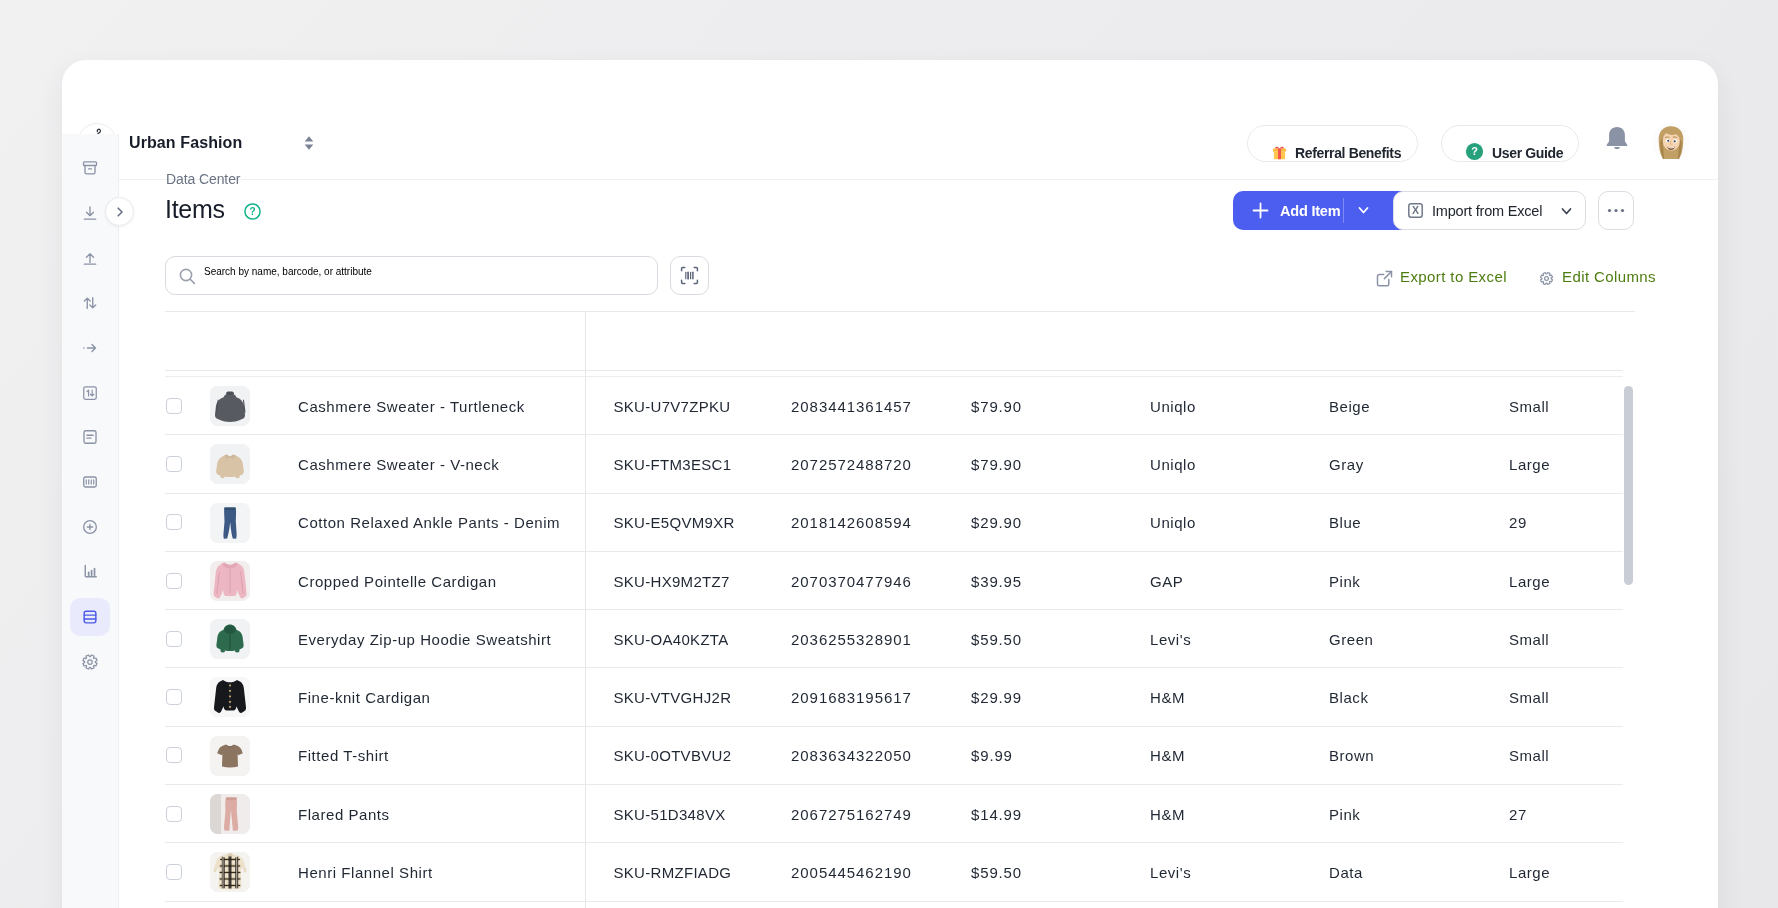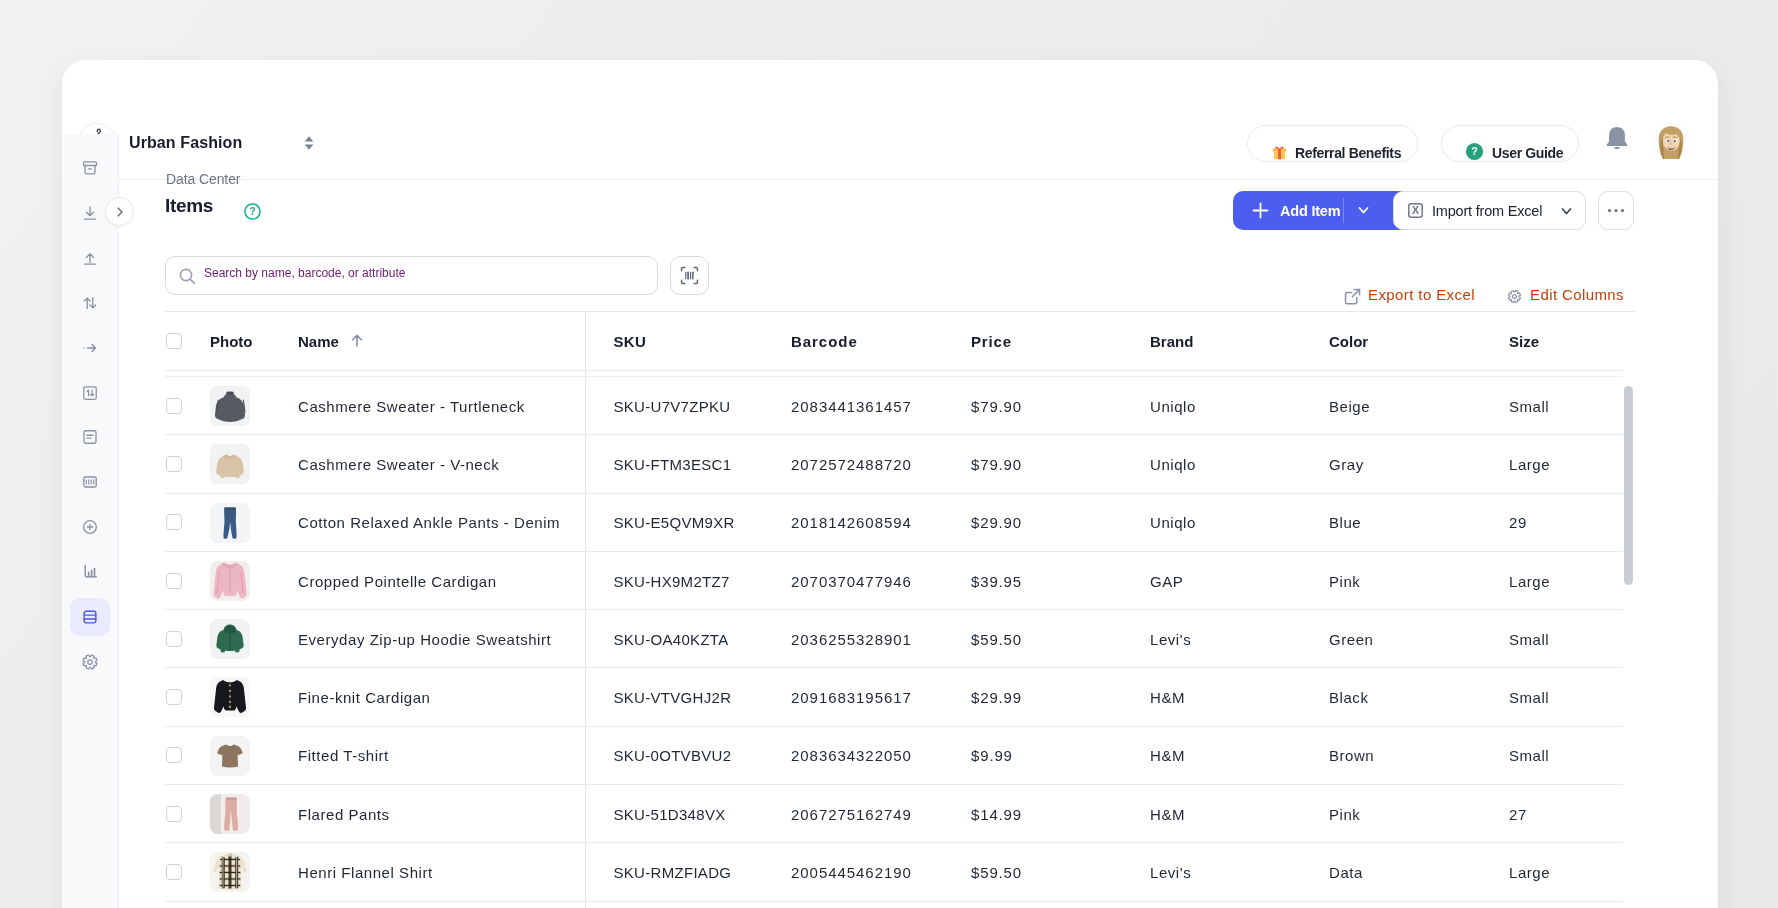--- a/index.html
+++ b/index.html
@@ -13,30 +13,30 @@
   .pill { position:absolute; top:19px; height:37px; border:1px solid #e7e9ec; border-radius:19px; background:#fff; display:flex; align-items:flex-end; font-size:14px; font-weight:bold; color:#20262f; letter-spacing:-.35px; }
   .pill.rb { left:1185px; width:171px; }
   .pill.ug { left:1379px; width:138px; }
   .bell { position:absolute; left:1540px; top:19px; }
   .avatar { position:absolute; left:1590px; top:17px; width:38px; height:38px; border-radius:50%; overflow:hidden; }
   .side { position:absolute; left:0; top:74px; width:57px; height:846px; background:#f8f9fb; border-right:1px solid #edeff2; }
   .sic { position:absolute; left:18px; }
   .sel-bg { position:absolute; left:8px; top:464px; width:40px; height:38px; background:#e9ebfc; border-radius:10px; }
   .expand { position:absolute; left:43px; top:137px; width:29px; height:29px; border-radius:50%; background:#fff; border:1px solid #e8eaee; display:flex; align-items:center; justify-content:center; box-shadow:0 1px 3px rgba(30,34,50,.06); z-index:5; }
   .crumb { position:absolute; left:104px; top:111px; font-size:14px; color:#6b7483; letter-spacing:-.1px; }
-  .h1 { position:absolute; left:103px; top:135px; font-size:19px; font-weight:bold; color:#171d29; letter-spacing:-.3px; }
+  .h1 { position:absolute; left:103px; top:135px; font-size:25px; font-weight:normal; color:#171d29; letter-spacing:-.3px; }
   .help { position:absolute; left:182px; top:143px; }
   .btn { position:absolute; top:131px; height:39px; border-radius:10px; display:flex; align-items:center; font-size:14.5px; letter-spacing:-.2px; }
   .btn.add { left:1171px; width:178px; background:#4c5ef0; color:#fff; font-weight:bold; }
   .btn.imp { left:1331px; width:193px; background:#fff; border:1px solid #dadde2; color:#20262f; }
   .btn.more { left:1536px; width:36px; background:#fff; border:1px solid #dadde2; justify-content:center; }
   .search { position:absolute; left:103px; top:196px; width:493px; height:39px; border:1px solid #d8dbe1; border-radius:10px; background:#fff; }
-  .search .ph { position:absolute; left:38px; top:9px; font-size:12px; color:#701a75; }
+  .search .ph { position:absolute; left:38px; top:9px; font-size:10px; color:#000000; }
   .scanbtn { position:absolute; left:608px; top:196px; width:39px; height:39px; border:1px solid #d8dbe1; border-radius:10px; background:#fff; display:flex; align-items:center; justify-content:center; }
-  .toplink { position:absolute; top:226px; font-size:15px; color:#c2410c; letter-spacing:.4px; }
+  .toplink { position:absolute; top:208px; font-size:15px; color:#4d7c0f; letter-spacing:.4px;margin-left:32px; }
   .tbl { position:absolute; left:103px; top:251px; width:1470px; height:649px; }
   .tbl .topline { position:absolute; left:0; top:0; width:1470px; height:1px; background:#e7e9ec; }
   .tbl .hline { position:absolute; left:0; top:59px; width:1458px; height:1px; background:#e7e9ec; }
   .tbl .bline { position:absolute; left:0; top:65px; width:1458px; height:1px; background:#ebedf0; }
   .hrow { position:absolute; left:0; top:1px; width:1520px; height:58px; }
   .vdiv { position:absolute; left:420px; top:0; width:1px; height:649px; background:#e4e6ea; }
   .rows { position:absolute; left:0; top:66px; width:1520px; }
   .trow { position:relative; width:1458px; height:58.3px; border-bottom:1px solid #e8eaed; }
   .cell { position:absolute; top:50%; transform:translateY(-50%); font-size:15px; color:#1f2733; white-space:nowrap; letter-spacing:.55px; }
   .hcell { position:absolute; top:50%; transform:translateY(-50%); font-size:15px; font-weight:bold; color:#171d29; white-space:nowrap; }
@@ -205,34 +205,20 @@
         <path d="M13.8 10.6v4.6a1.6 1.6 0 0 1-1.6 1.6H4.1a1.6 1.6 0 0 1-1.6-1.6V7.1a1.6 1.6 0 0 1 1.6-1.6h4.6"></path>
         <path d="M11.2 2.5h5.3v5.3"></path>
         <path d="M16.5 2.5 9.4 9.6"></path>
       </svg>Export to Excel</div>
   <div class="toplink" style="left:1468px;"><svg width="17" height="17" viewBox="0 0 24 24" fill="none" stroke="#8a92a6" stroke-width="1.7" stroke-linejoin="round" style="position:absolute;left:-24px;top:2px;">
         <path d="M20.44 13.66 L19.16 16.76 L16.87 16.15 L16.18 16.85 L16.80 19.14 L13.70 20.43 L12.51 18.38 L11.53 18.38 L10.34 20.44 L7.24 19.16 L7.85 16.87 L7.15 16.18 L4.86 16.80 L3.57 13.70 L5.62 12.51 L5.62 11.53 L3.56 10.34 L4.84 7.24 L7.13 7.85 L7.82 7.15 L7.20 4.86 L10.30 3.57 L11.49 5.62 L12.47 5.62 L13.66 3.56 L16.76 4.84 L16.15 7.13 L16.85 7.82 L19.14 7.20 L20.43 10.30 L18.38 11.49 L18.38 12.47 Z"></path>
         <circle cx="12" cy="12" r="2.7"></circle>
       </svg>Edit Columns</div>
   <div class="tbl">
     <div class="topline"></div>
-    <div class="hrow">
-      <div class="cb"></div>
-      <div class="hcell" style="left:45px;">Photo</div>
-      <div class="hcell" style="left:133px;">Name</div>
-      <svg width="14" height="15" viewBox="0 0 14 15" fill="none" stroke="#8a92a6" stroke-width="1.6" stroke-linecap="round" stroke-linejoin="round" style="position:absolute;left:185px;top:21px;">
-          <path d="M7 13V2.4m0 0L2.6 6.8M7 2.4l4.4 4.4"></path>
-        </svg>
-      <div class="hcell c-sku">SKU</div>
-      <div class="hcell c-bar">Barcode</div>
-      <div class="hcell c-price">Price</div>
-      <div class="hcell c-brand">Brand</div>
-      <div class="hcell c-color">Color</div>
-      <div class="hcell c-size">Size</div>
-    </div>
     <div class="hline"></div>
     <div class="bline"></div>
     <div class="rows">
 <div class="trow">
       <div class="cb"></div>
       <div class="photo"><svg width="40" height="40" viewBox="0 0 40 40">
               <rect width="40" height="40" fill="#f1f2f4"></rect>
               <rect x="16.2" y="5.4" width="7.6" height="5.2" rx="1.8" fill="#4c4e56"></rect>
               <path d="M15 8.8h10l1.4 2.5 2.8 1.2c2.7 1.6 4.5 4.8 4.9 8l.9 7.9c.2 1.9-.7 3.7-2.2 4.4l-2.3 1c-3.1 1.5-7.1 2.2-10.5 2.2s-7.4-.7-10.5-2.2l-2.3-1c-1.5-.7-2.4-2.5-2.2-4.4l.9-7.9c.4-3.2 2.2-6.4 4.9-8l2.8-1.2z" fill="#585a62"></path>
               <path d="M8.2 13.8 6.6 26.6m26.8-12.8 1.6 12.8" stroke="#4b4d55" stroke-width="1.1"></path>

